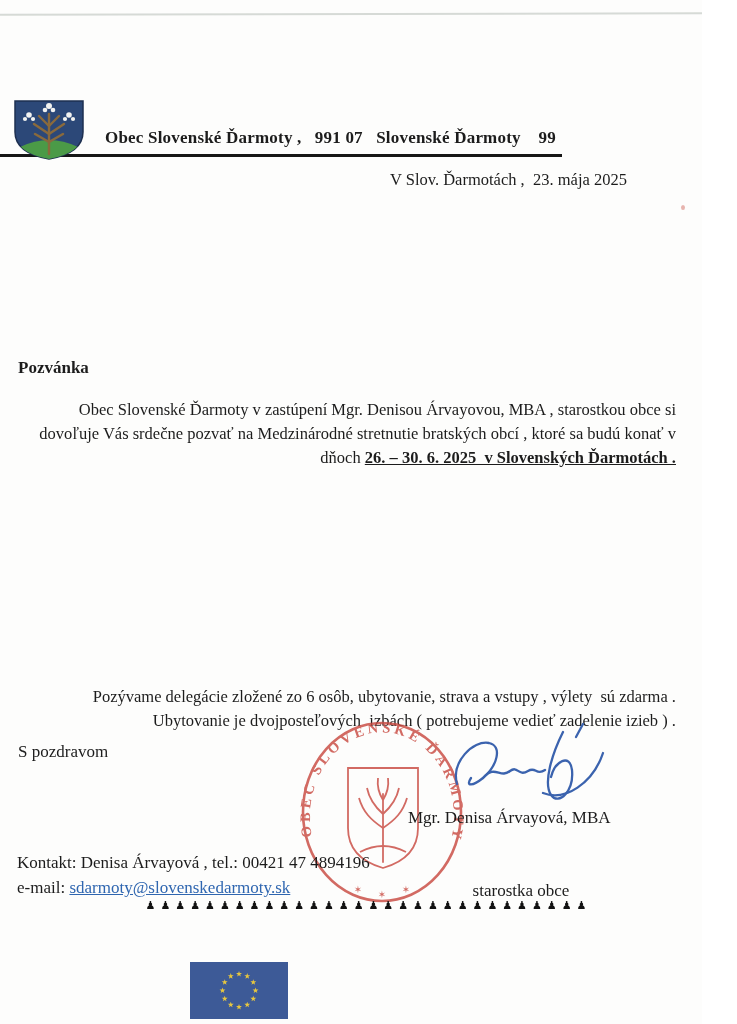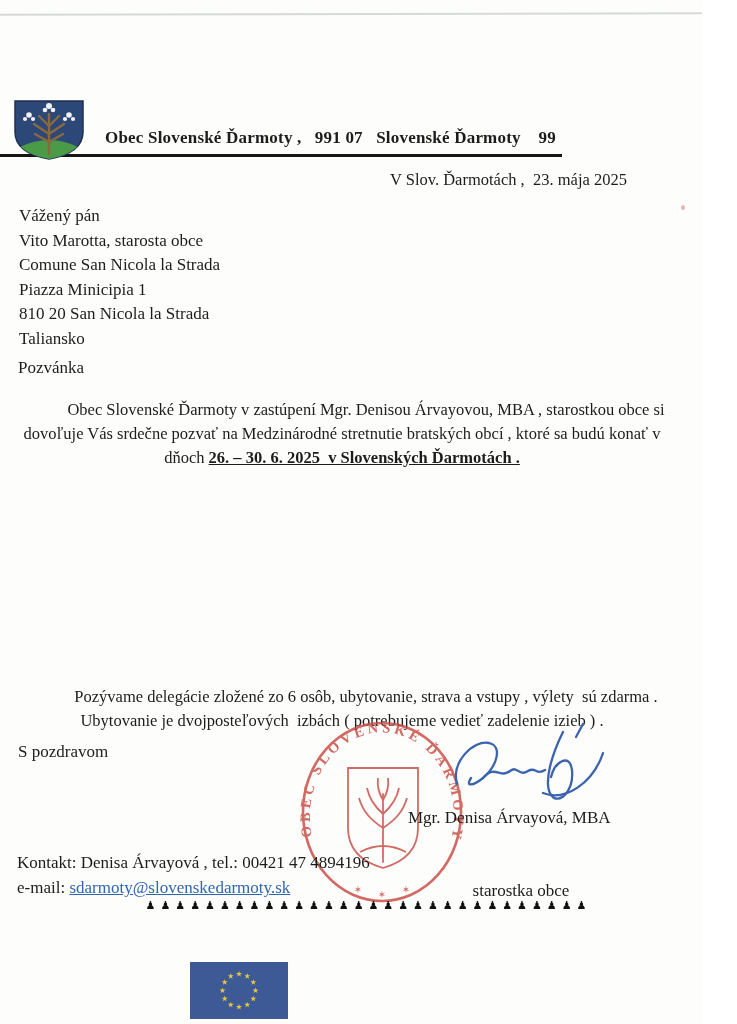--- a/index.html
+++ b/index.html
@@ -18,23 +18,23 @@
   .header-title{
     top:126px;left:105px;width:470px;font-weight:bold;font-size:17px;letter-spacing:.2px;
   }
   .coat{top:98px;left:12px;}
 
   .dateline{top:168px;left:390px;width:250px;font-size:16.5px;}
 
   .recipient{top:204px;left:19px;font-size:17px;line-height:24.5px;}
   .recipient span{display:block;}
 
-  .subject{top:356px;left:18px;font-weight:normal;font-size:17px;}
+  .subject{top:356px;left:18px;font-weight:bold;font-size:17px;}
 
-  .para{left:8px;width:668px;text-align:center;}
+  .para{left:8px;width:668px;text-align:right;}
   .p1{top:398px;text-indent:48px;}
   .p2{top:487px;text-indent:48px;}
   .p3{top:566px;width:700px;text-align:center;}
   .p4{top:662px;text-indent:48px;margin-top:23px;}
   .bold-underline{font-weight:bold;text-decoration:underline;}
   .bold{font-weight:bold;}
   .deadline{top:703px;left:55px;font-weight:bold;font-size:17px;}
   .salutation{top:740px;left:18px;font-size:17px;}
 
   .stamp{top:716px;left:296px;opacity:.82;}
@@ -98,28 +98,20 @@
           <circle cx="21" cy="21" r="2.1"></circle>
         <circle cx="57" cy="17" r="2.8"></circle>
           <circle cx="53" cy="21" r="2.1"></circle>
           <circle cx="61" cy="21" r="2.1"></circle>
       </g>
     </g>
   </svg>
 
   <div class="abs dateline pre">V Slov. Ďarmotách ,  23. mája 2025</div>
 
-  <div class="abs recipient">
-    <span>Vážený pán</span>
-    <span>Vito Marotta, starosta obce</span>
-    <span>Comune San Nicola la Strada</span>
-    <span>Piazza Minicipia 1</span>
-    <span>810 20 San Nicola la Strada</span>
-    <span>Taliansko</span>
-  </div>
 
   <div class="abs subject">Pozvánka</div>
 
   <div class="abs para p1 pre"><span>Obec Slovenské Ďarmoty v zastúpení Mgr. Denisou Árvayovou, MBA , starostkou obce si dovoľuje Vás srdečne pozvať na Medzinárodné stretnutie bratských obcí , ktoré sa budú konať v dňoch </span><span class="bold-underline">26. – 30. 6. 2025  v Slovenských Ďarmotách .</span></div>
 
 
 
   <div class="abs para p4 pre">Pozývame delegácie zložené zo 6 osôb, ubytovanie, strava a vstupy , výlety  sú zdarma . Ubytovanie je dvojposteľových  izbách ( potrebujeme vedieť zadelenie izieb ) .</div>
 
 

